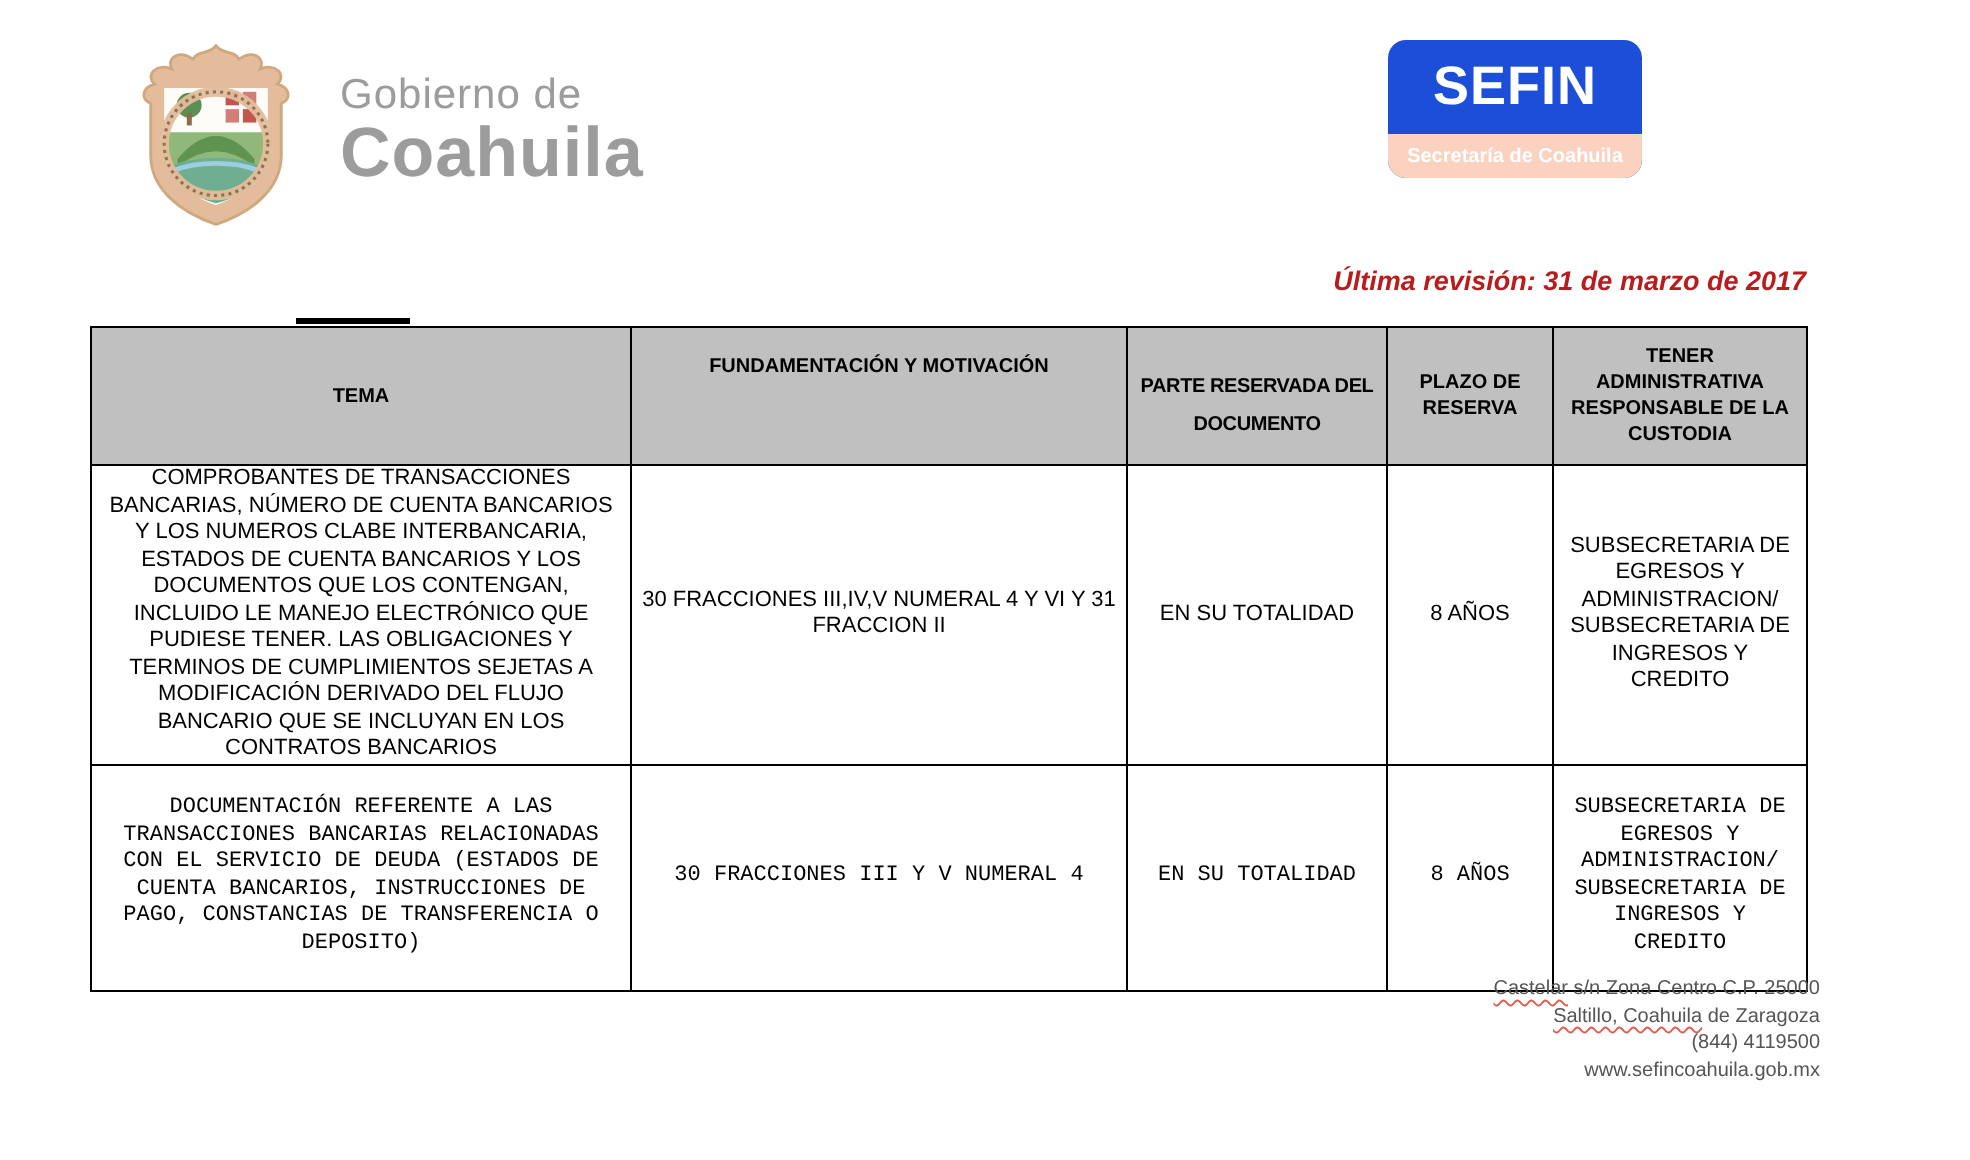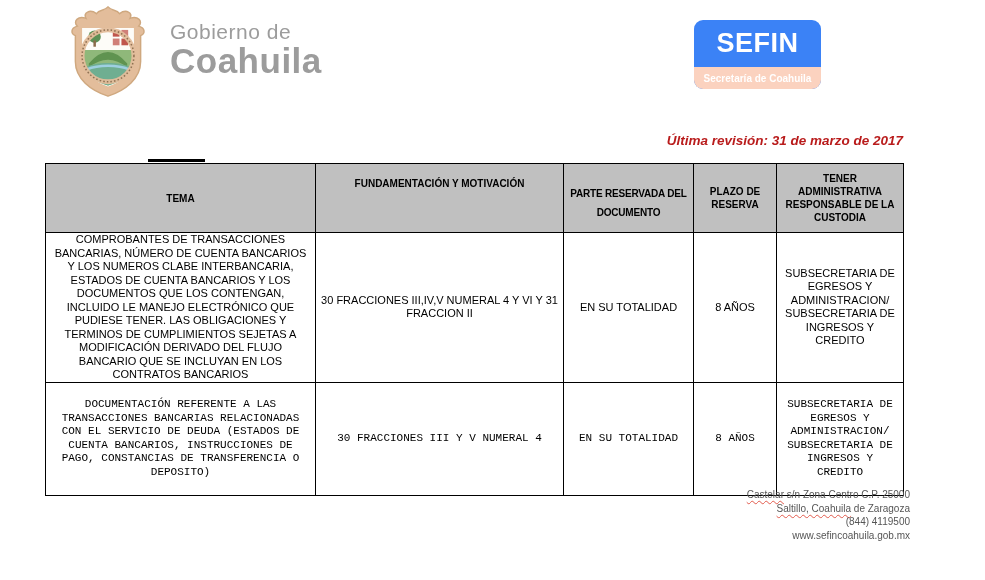--- a/index.html
+++ b/index.html
@@ -7,31 +7,31 @@
   .page {
     position:relative;
     width:985px; height:580px;
     background:#ffffff;
     font-family:"Liberation Sans", sans-serif;
     overflow:hidden;
     margin:0 auto;
   }
 
   
-  .logo-group { position:absolute; left:60px; top:4px; display:flex; align-items:flex-start; }
+  .logo-group { position:absolute; left:60px; top:20px; display:flex; align-items:flex-start; }
   .shield { width:96px; height:96px; }
   .logo-text { margin-left:14px; margin-top:16px; color:#9c9c9c; }
   .logo-line1 { font-size:21px; letter-spacing:0.5px; }
   .logo-line2 { font-size:35px; font-weight:bold; letter-spacing:0.5px; margin-top:-3px; }
 
   .sefin-badge {
     position:absolute; left:694px; top:20px;
     width:127px; height:69px;
     border-radius:9px; overflow:hidden;
-    background:#3b82f6;
+    background:#1d4ed8;
   }
   .sefin-acronym {
     height:47px; display:flex; align-items:center; justify-content:center;
     color:#ffffff; font-weight:bold; font-size:27px; letter-spacing:0.5px;
   }
   .sefin-sub {
     height:22px; background:#fbd2bf;
     display:flex; align-items:center; justify-content:center;
     color:#ffffff; font-weight:bold; font-size:10px;
   }

